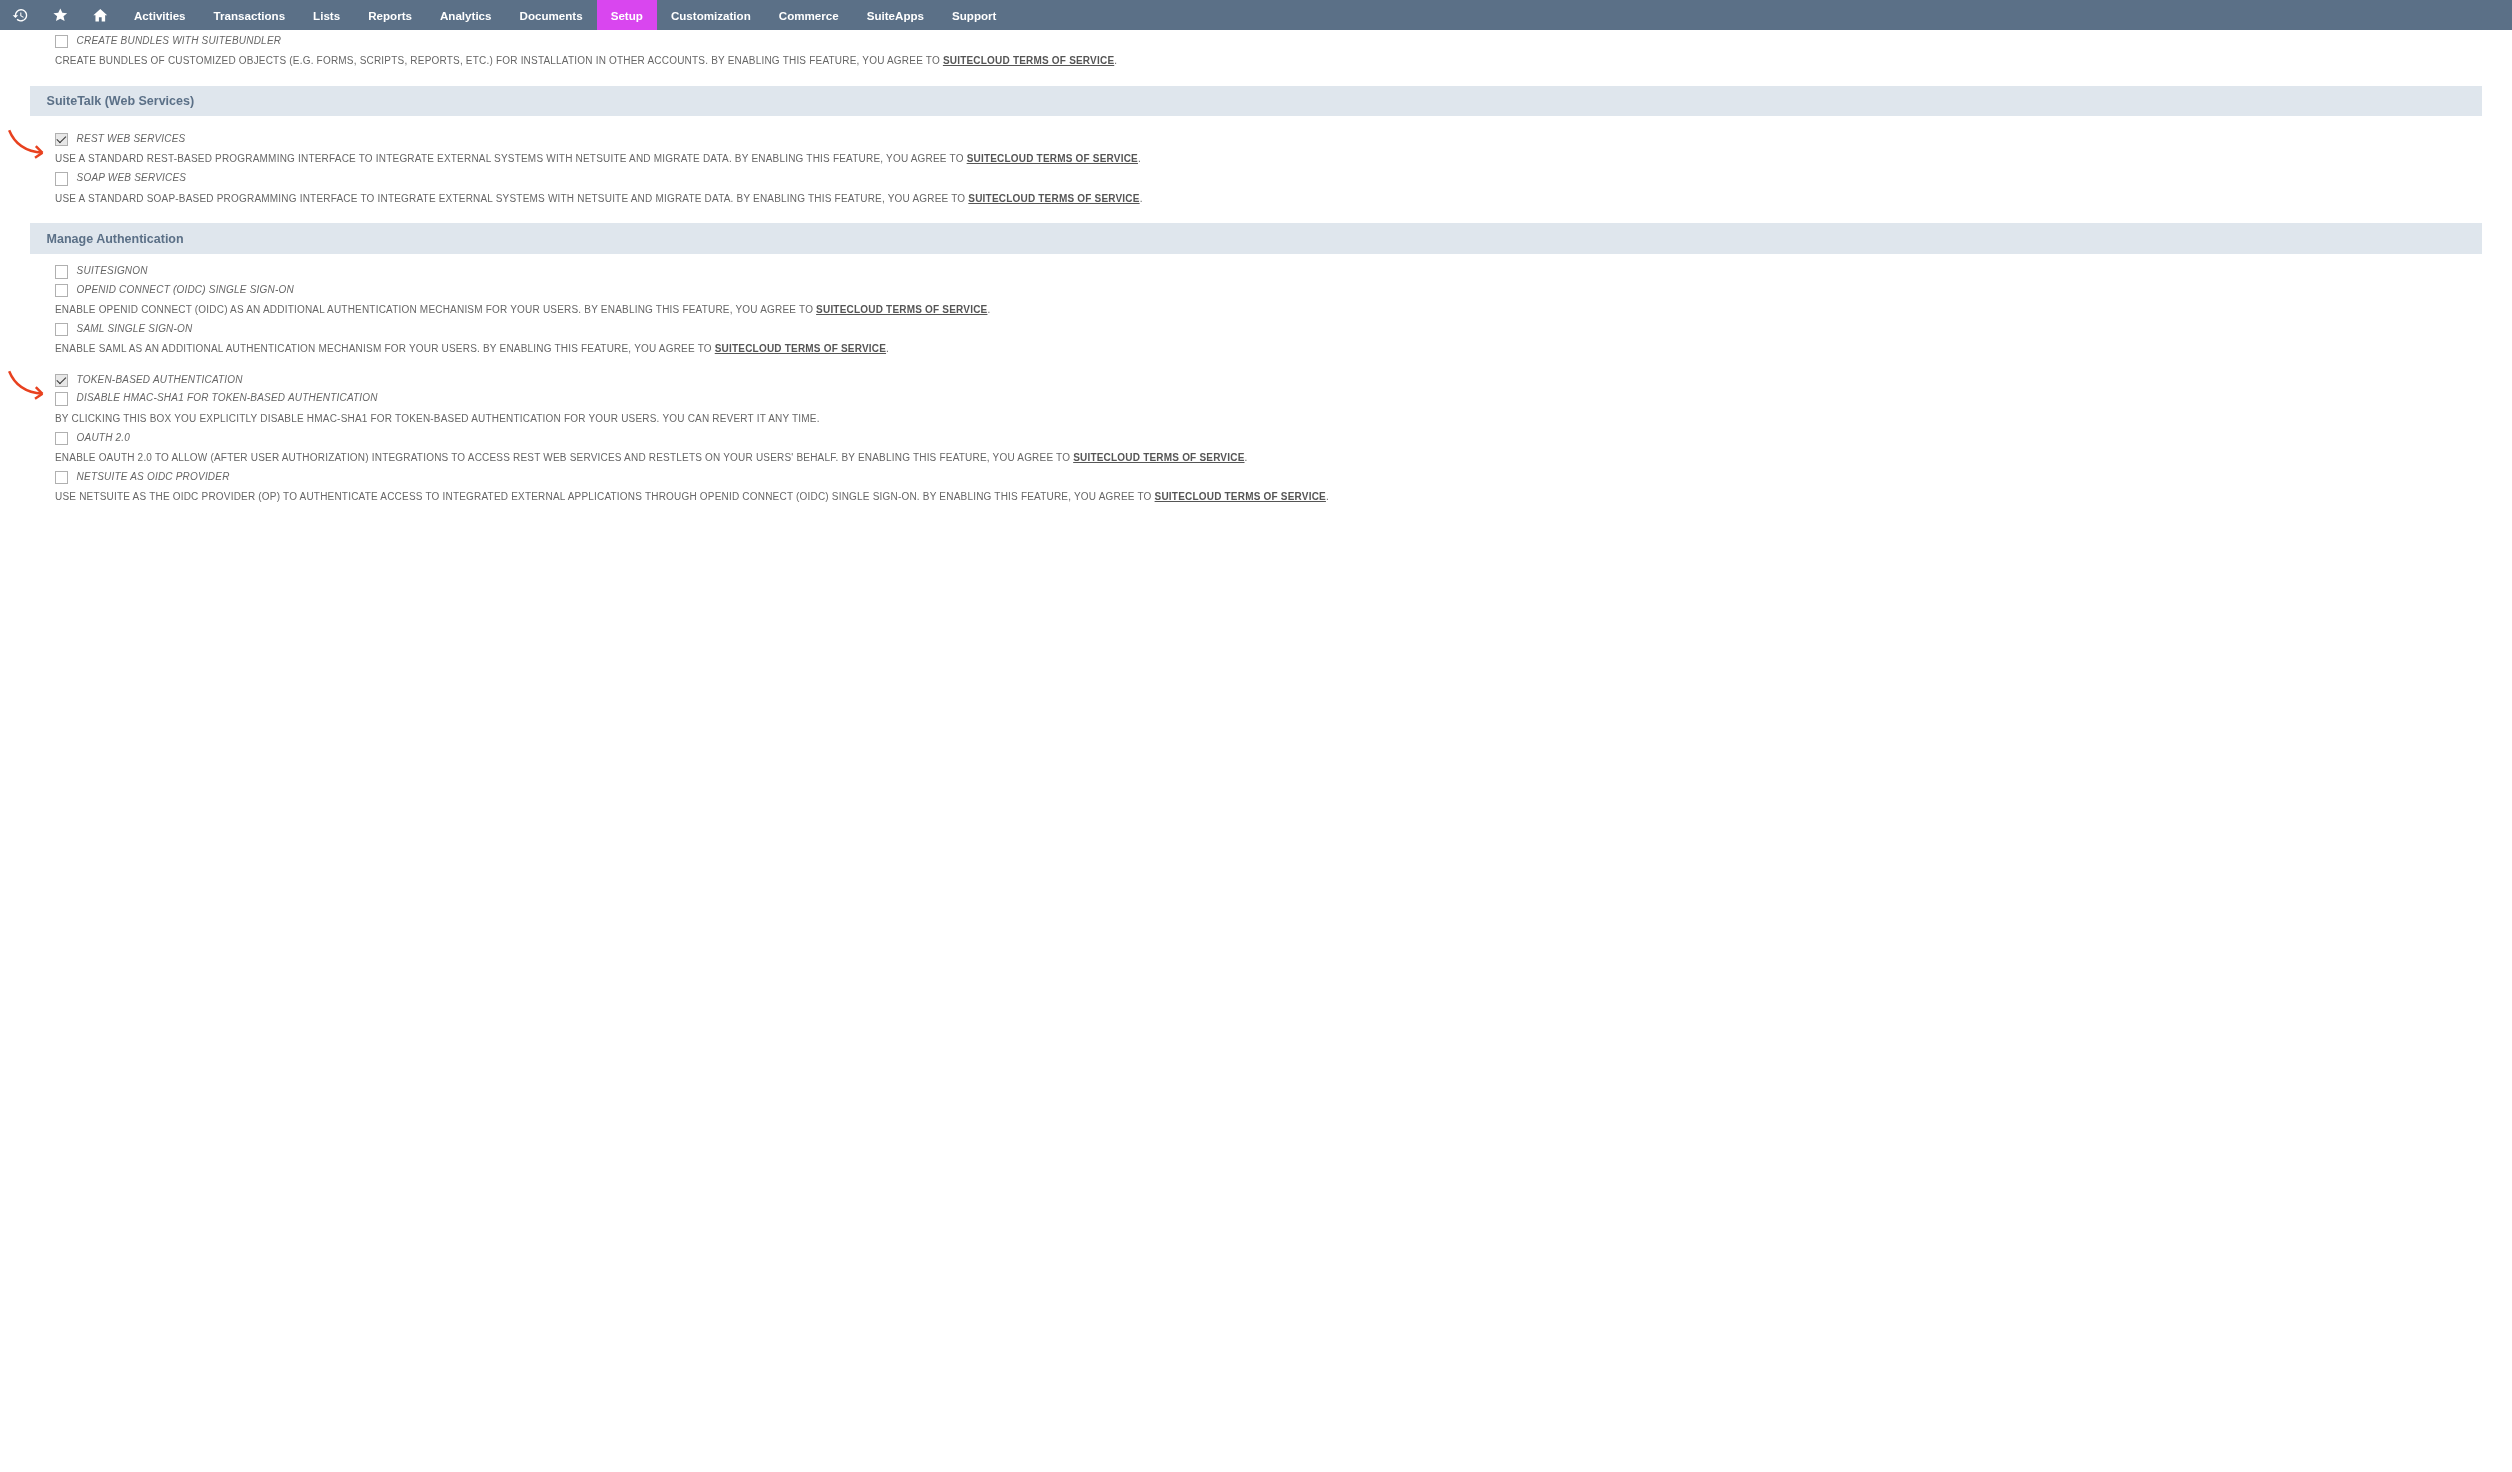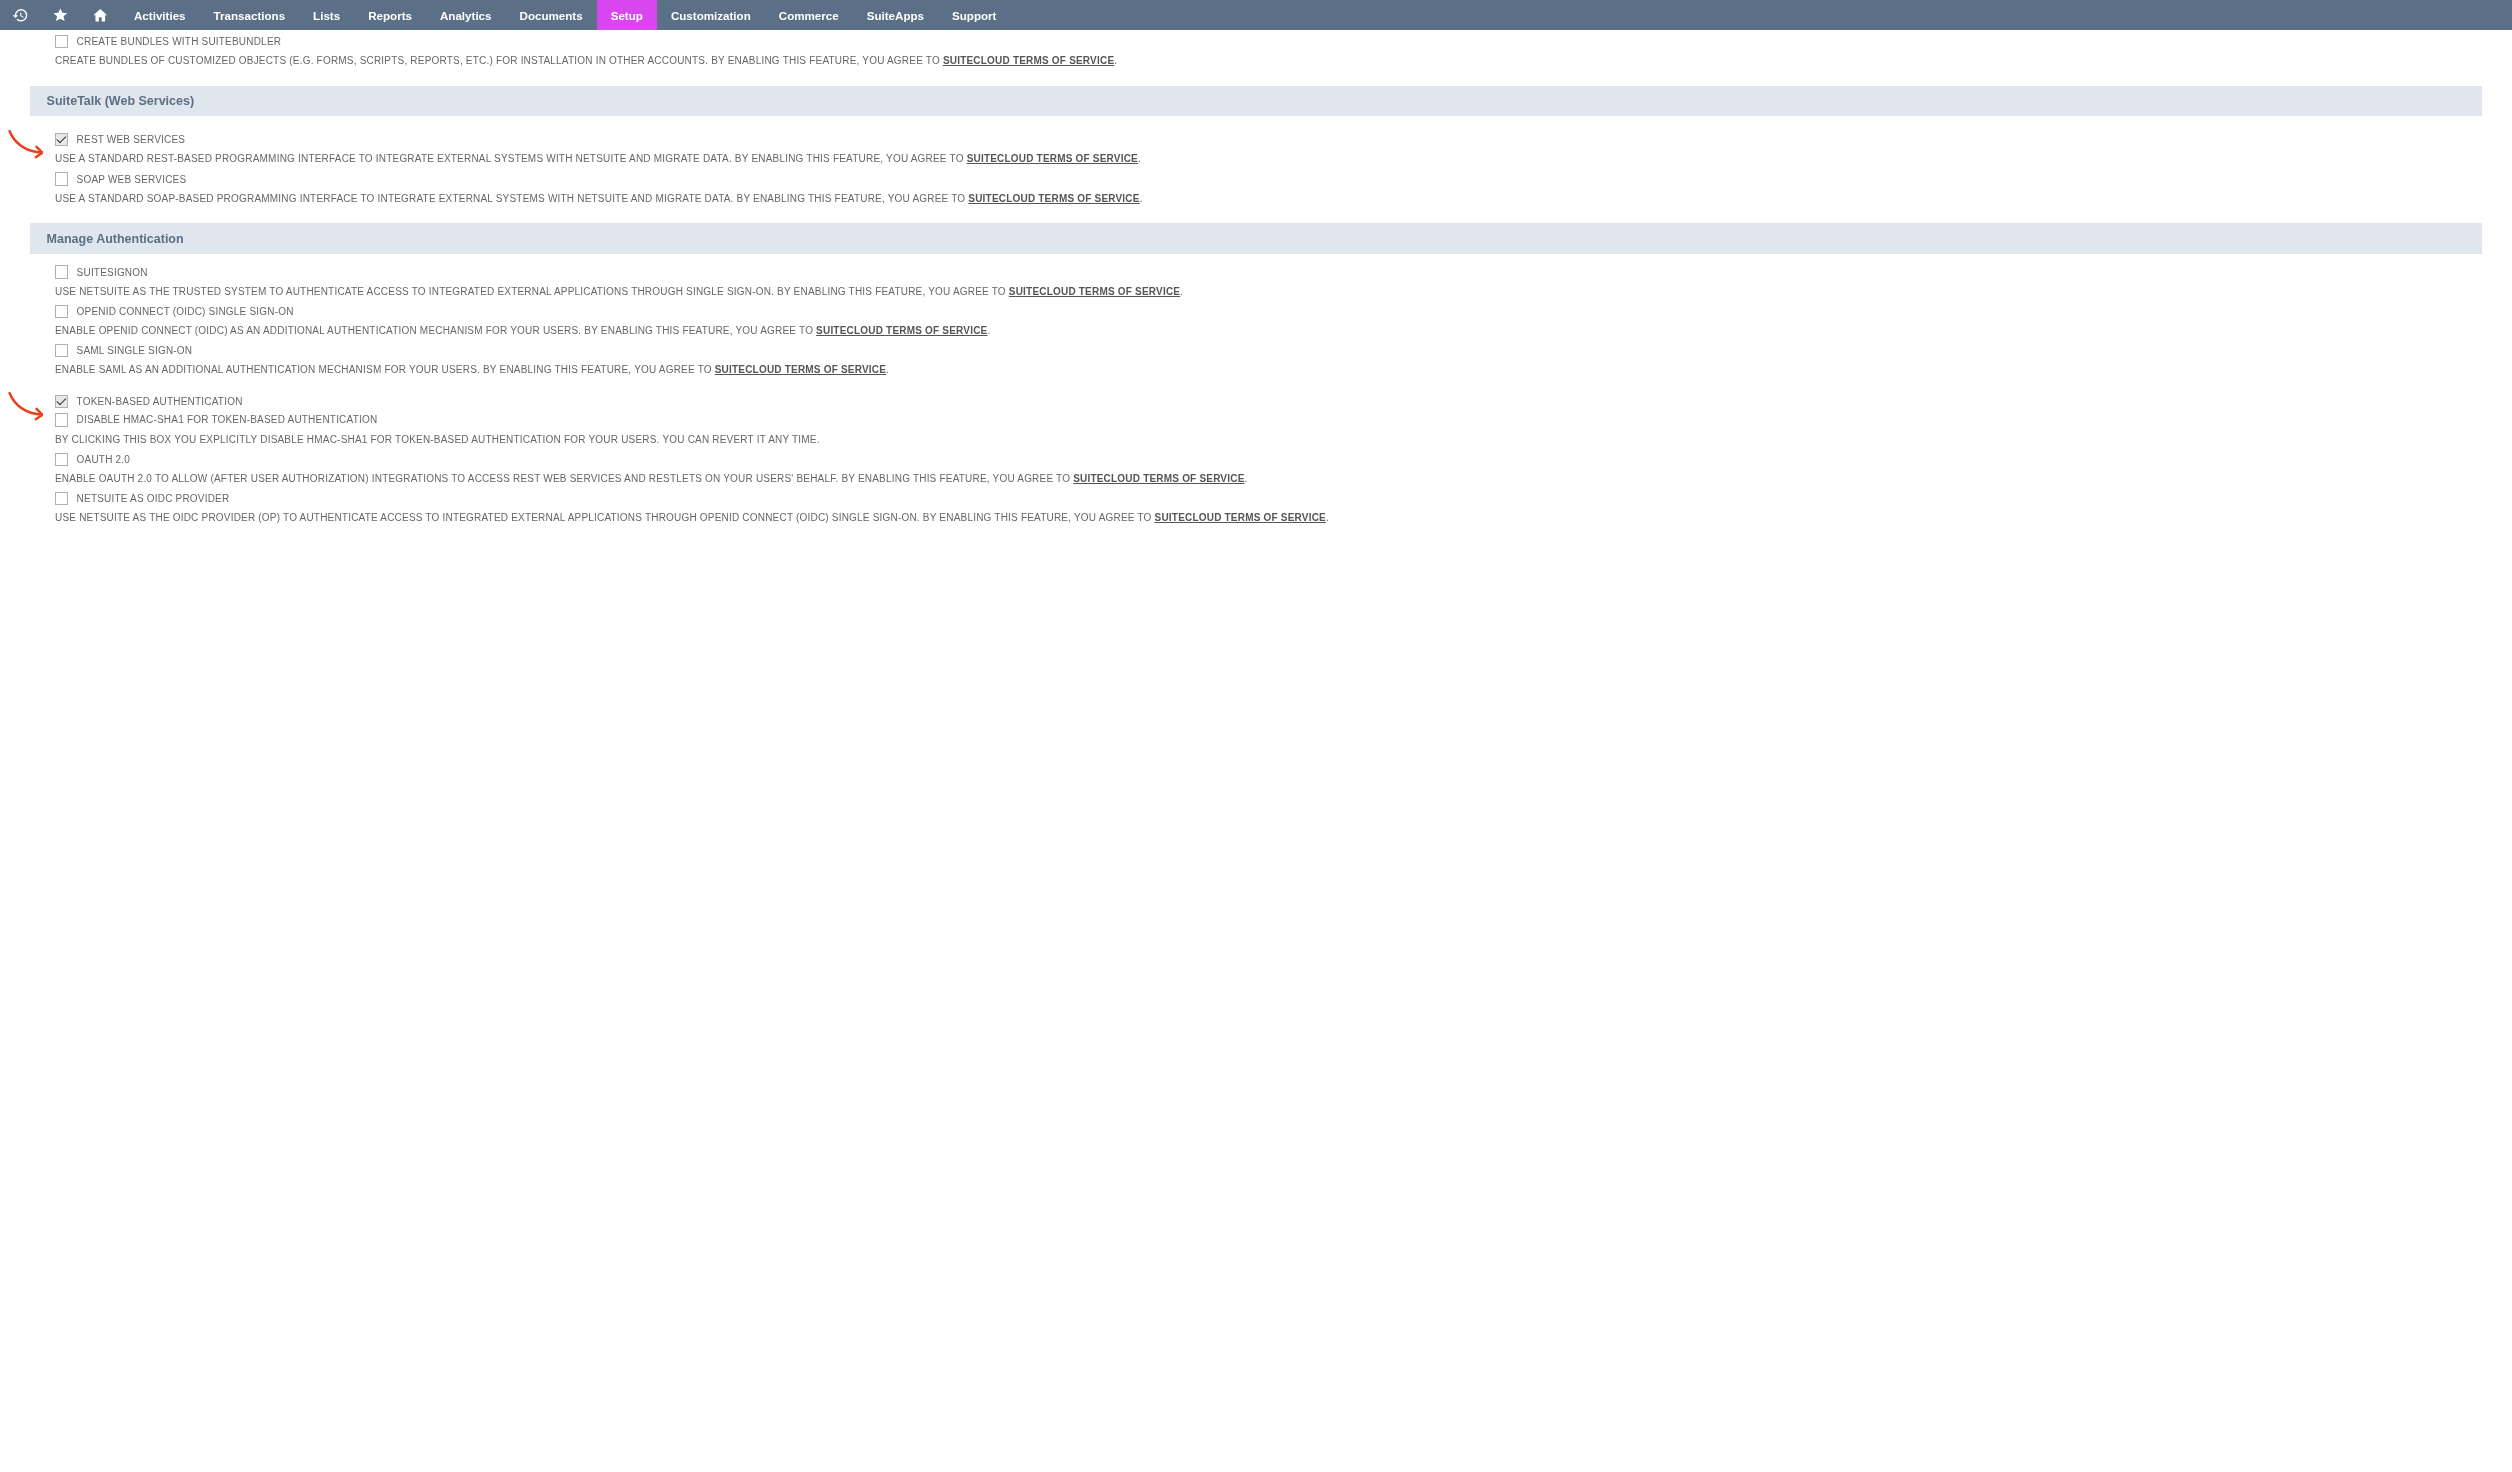--- a/index.html
+++ b/index.html
@@ -51,23 +51,24 @@
       padding: 0 30px 16.6px 30px;
       position: relative;
     }
     .feature-row {
       margin-bottom: 3.3px;
       padding-left: 25px;
       position: relative;
     }
     .checkbox-wrap {
       display: flex;
-      align-items: center;
+      align-items: flex-start;
       margin-top: 16.6px;
       margin-bottom: 5px;
+      font-style: italic;
     }
     .checkbox-wrap:first-of-type {
       margin-top: 5px;
     }
     .checkbox {
       width: 13.3px;
       height: 13.3px;
       border: 0.8px solid #b0b0b0;
       background: #fff;
       margin-right: 8.3px;
@@ -196,23 +197,20 @@
     </div>
   </div>
 
   <div class="section-header">Manage Authentication</div>
 
   <div class="feature-row">
     <div class="checkbox-wrap">
       <div class="checkbox"></div>
       <span class="feature-label">SUITESIGNON</span>
     </div>
-    <div class="feature-desc">
-      <span>USE NETSUITE AS THE TRUSTED SYSTEM TO AUTHENTICATE ACCESS TO INTEGRATED EXTERNAL APPLICATIONS THROUGH SINGLE SIGN-ON. BY ENABLING THIS FEATURE, YOU AGREE TO </span><span class="tos-link">SUITECLOUD TERMS OF SERVICE</span><span>.</span>
-    </div>
   </div>
 
   <div class="feature-row">
     <div class="checkbox-wrap">
       <div class="checkbox"></div>
       <span class="feature-label">OPENID CONNECT (OIDC) SINGLE SIGN-ON</span>
     </div>
     <div class="feature-desc">
       <span>ENABLE OPENID CONNECT (OIDC) AS AN ADDITIONAL AUTHENTICATION MECHANISM FOR YOUR USERS. BY ENABLING THIS FEATURE, YOU AGREE TO </span><span class="tos-link">SUITECLOUD TERMS OF SERVICE</span><span>.</span>
     </div>

